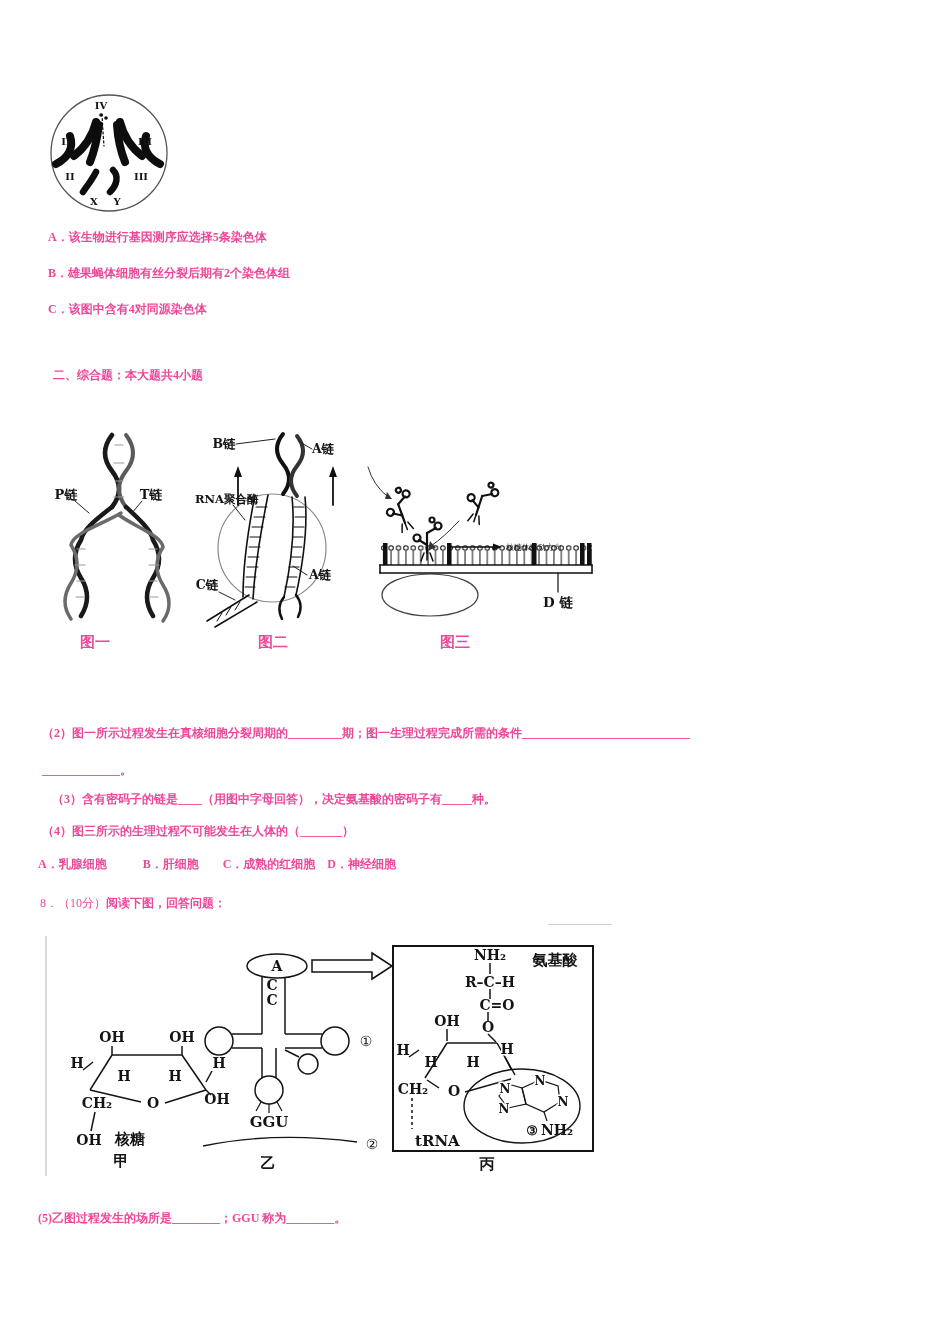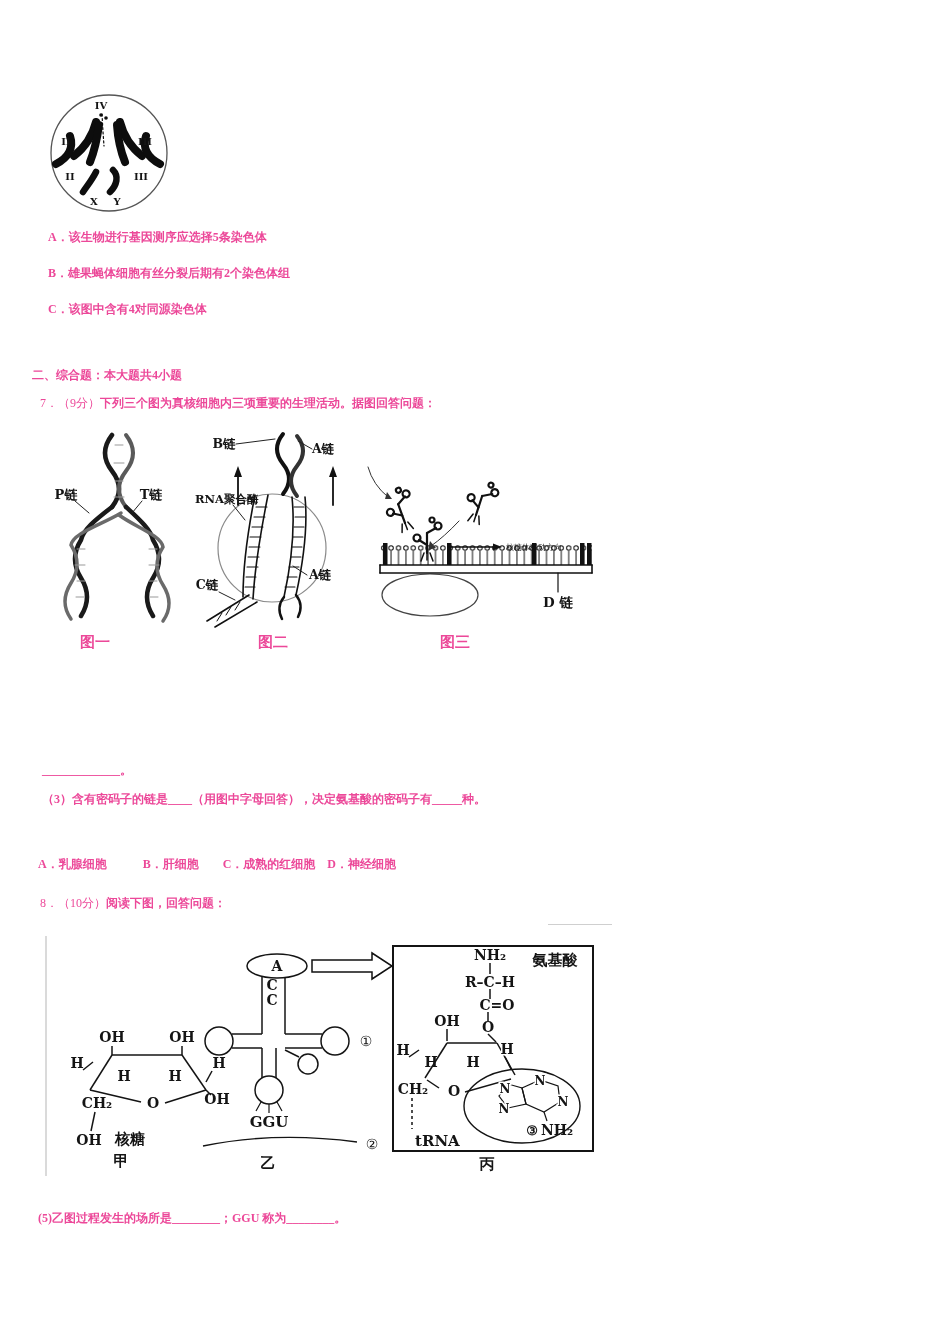--- a/index.html
+++ b/index.html
@@ -42,22 +42,21 @@
       <text x="101" y="92">III</text>
       <text x="54" y="117">X</text>
       <text x="77" y="117">Y</text>
     </g>
   </svg>
 
   <div class="line bold" style="left:48px;top:230px">A．该生物进行基因测序应选择5条染色体</div>
   <div class="line bold" style="left:48px;top:266px">B．雄果蝇体细胞有丝分裂后期有2个染色体组</div>
   <div class="line bold" style="left:48px;top:302px">C．该图中含有4对同源染色体</div>
 
-  <div class="line bold" style="left:32px;top:368px">二、综合题：本大题共4小题</div>
-  <div class="line" style="left:40px;top:396px"><span>7．（9分）</span><span class="bold">下列三个图为真核细胞内三项重要的生理活动。据图回答问题：</span></div>
+  <div class="line bold" style="left:53px;top:368px">二、综合题：本大题共4小题</div>
 
   <svg class="abs" style="left:35px;top:425px;width:620px;height:205px" viewBox="0 0 620 205">
     <defs>
       <pattern id="bases" x="345" y="116" width="7.4" height="24" patternUnits="userSpaceOnUse">
         <line x1="3.7" y1="10" x2="3.7" y2="24" stroke="#111" stroke-width="1"></line>
         <circle cx="3.7" cy="7" r="2.2" fill="none" stroke="#111" stroke-width="1"></circle>
       </pattern>
       <g id="trnaSym" stroke="#111" stroke-width="2.2" fill="none" stroke-linecap="round">
         <path d="M0,0 L0,-20"></path>
           <path d="M0,-20 L9,-25"></path>
@@ -144,22 +143,24 @@
       <text x="471" y="125" font-size="8" fill="#222" text-anchor="start">核糖体移动方向</text>
       <line x1="523" y1="148" x2="523" y2="167" stroke="#111" stroke-width="1.2"></line>
       <text x="523" y="182" class="cj" font-size="13.5" text-anchor="middle">D 链</text>
     </g>
   </svg>
 
   <div class="caption" style="left:80px;top:633px">图一</div>
   <div class="caption" style="left:258px;top:633px">图二</div>
   <div class="caption" style="left:440px;top:633px">图三</div>
 
+  <div class="line bold" style="left:42px;top:726px">（2）图一所示过程发生在真核细胞分裂周期的_________期；图一生理过程完成所需的条件____________________________</div>
   <div class="line bold" style="left:42px;top:763px">_____________。</div>
-  <div class="line bold" style="left:42px;top:792px">（3）含有密码子的链是____（用图中字母回答），决定氨基酸的密码子有_____种。</div>
+  <div class="line bold" style="left:52px;top:792px">（3）含有密码子的链是____（用图中字母回答），决定氨基酸的密码子有_____种。</div>
+  <div class="line bold" style="left:42px;top:824px">（4）图三所示的生理过程不可能发生在人体的（_______）</div>
   <div class="line bold" style="left:38px;top:857px">A．乳腺细胞　　　B．肝细胞　　C．成熟的红细胞　D．神经细胞</div>
 
   <div class="line" style="left:40px;top:896px"><span>8．（10分）</span><span class="bold">阅读下图，回答问题：</span></div>
 
   <div class="faint" style="left:548px;top:924px;width:64px;height:1px"></div>
 
   <svg class="abs" style="left:35px;top:928px;width:575px;height:252px" viewBox="0 0 575 252">
     <line x1="11" y1="8" x2="11" y2="248" stroke="#b5b5b5" stroke-width="1"></line>
 
     <g fill="none" stroke="#141414" stroke-width="1.5">

